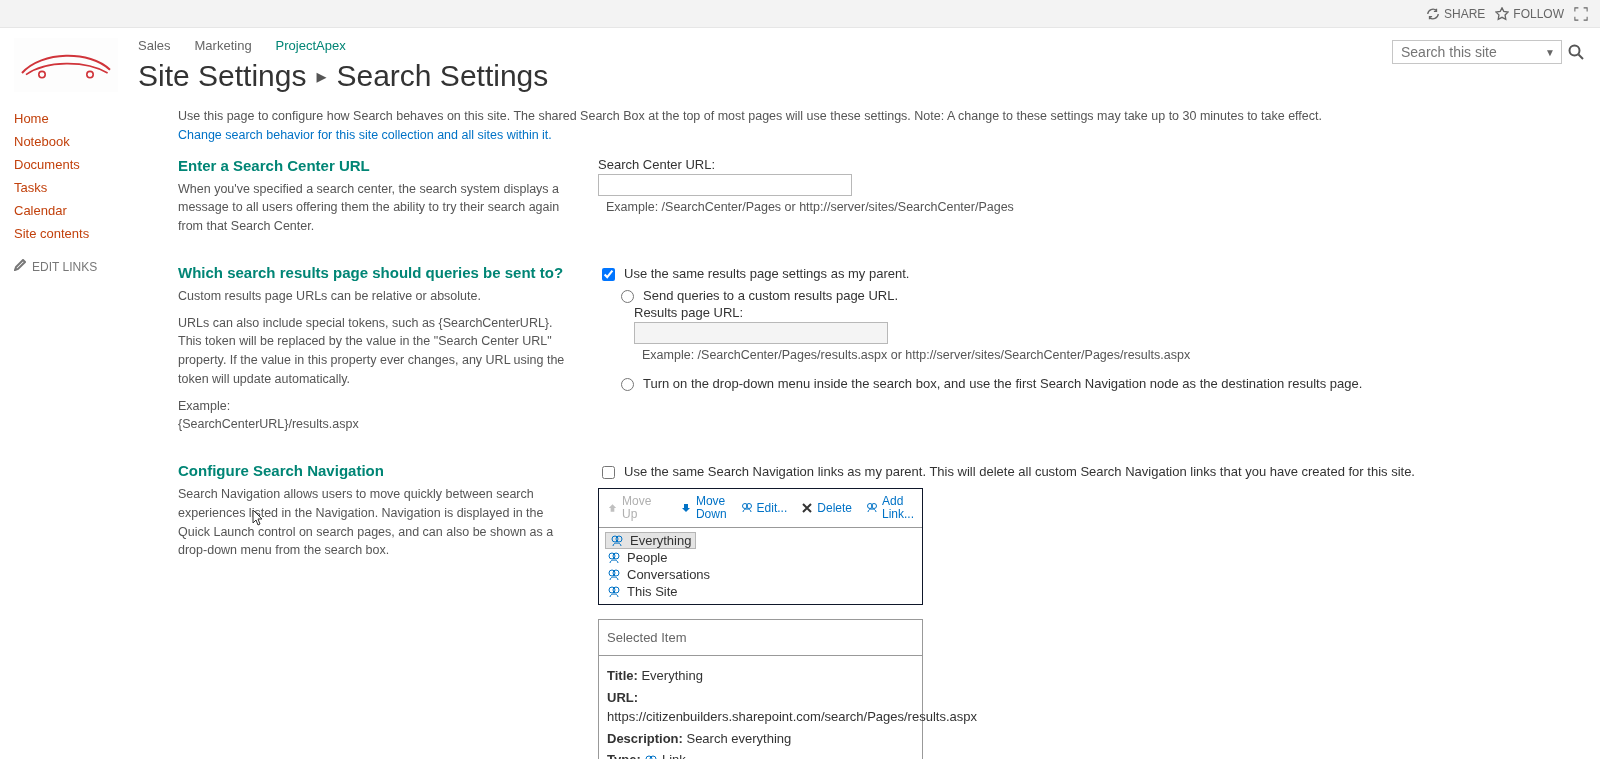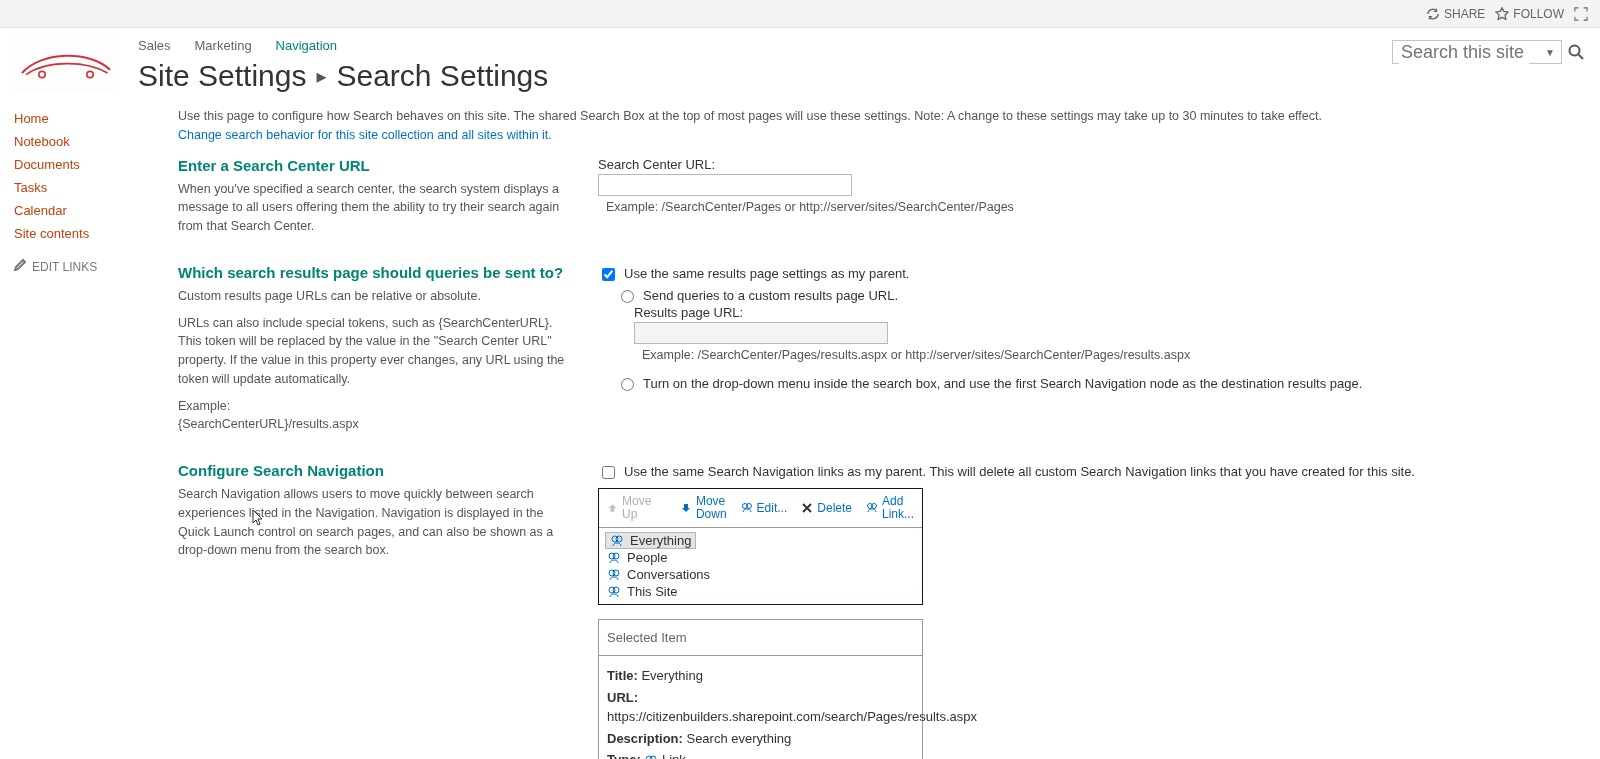--- a/index.html
+++ b/index.html
@@ -69,21 +69,21 @@
   }
   .search-box {
     width: 170px;
     height: 24px;
     border: 1px solid #c6c6c6;
     padding: 2px 6px;
     font-size: 13px;
     color:#777;
     display:flex;align-items:center;justify-content:space-between;
   }
-  .search-box input{ border:none; outline:none; width:130px; font-size:18px; color:#333;}
+  .search-box input{ border:none; outline:none; width:130px; font-size:14px; color:#333;}
   .search-box .dd{ font-size:10px; color:#666;}
   .search-mag { width:16px;height:16px; margin-top:4px; }
   .search-mag svg{ width:16px;height:16px; stroke:#555; fill:none; stroke-width:2;}
   .body-row {
     display:flex;
     align-items:flex-start;
     padding-top: 14px;
   }
   .leftnav {
     width: 160px;
@@ -219,21 +219,21 @@
           <path d="M10 36 C 35 18, 85 18, 112 34" stroke="#d0343a" stroke-width="2" fill="none"></path>
           <circle cx="30" cy="36" r="4" fill="none" stroke="#d0343a" stroke-width="2"></circle>
           <circle cx="90" cy="36" r="4" fill="none" stroke="#d0343a" stroke-width="2"></circle>
         </svg>
     </div>
   </div>
   <div class="header-block">
     <div class="topnav">
       <a>Sales</a>
       <a>Marketing</a>
-      <a class="active">Navigation</a>
+      <a class="active">ProjectApex</a>
     </div>
     <div class="page-title">
       <span class="crumb">Site Settings</span>
       <span class="sep">▸</span>
       <span class="crumb">Search Settings</span>
     </div>
   </div>
   <div class="search-cell">
     <div class="search-box">
       <input type="text" placeholder="Search this site" style="">

